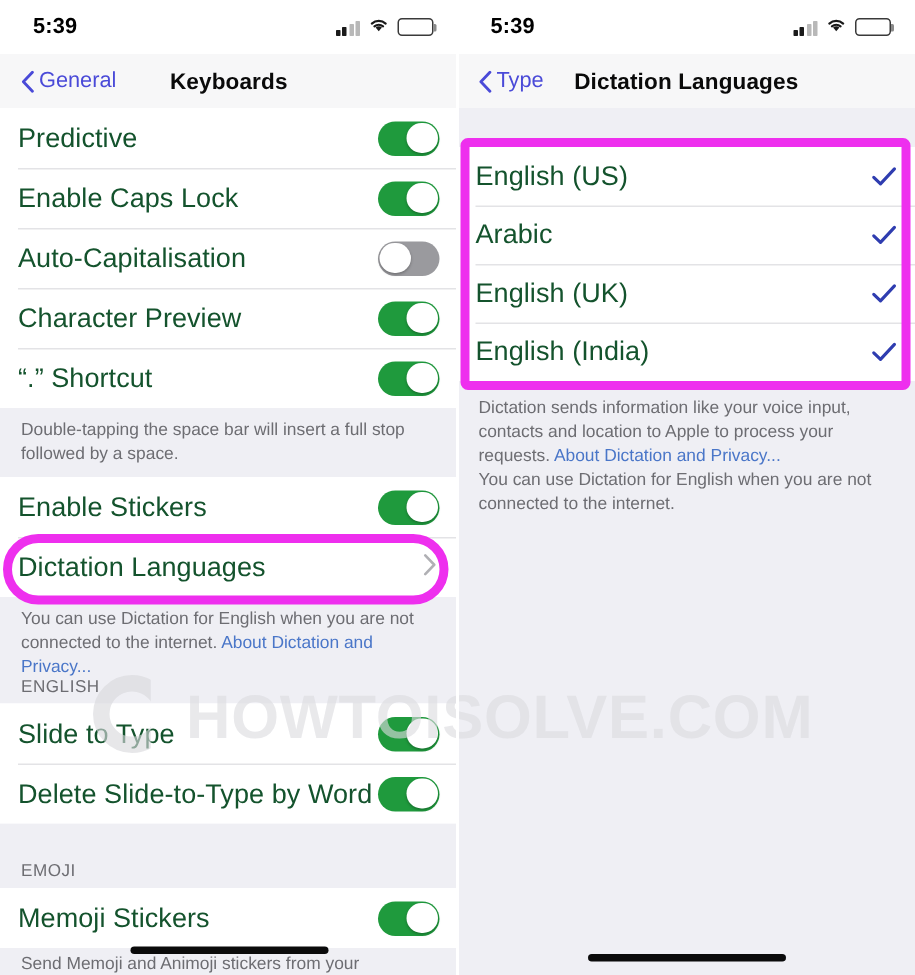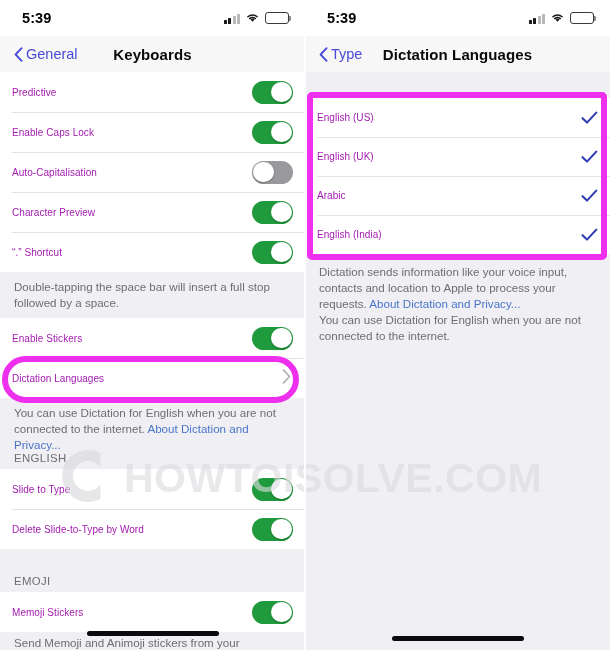--- a/index.html
+++ b/index.html
@@ -138,22 +138,22 @@
   }
   .row + .row::before {
     content: "";
     position: absolute;
     left: 12px; right: 0; top: 0;
     height: 1px;
     background: #e3e3e6;
   }
   .row-label {
     flex: 1;
-    font-size: 10px;
-    color: #a21caf;
+    font-size: 18px;
+    color: #14532d;
     letter-spacing: 0.05px;
   }
 
   
   .toggle {
     width: 41px; height: 23px;
     border-radius: 12px;
     position: relative;
     flex: none;
     cursor: pointer;
@@ -444,29 +444,29 @@
       <div class="group">
         <div class="row" style="height:39px">
           <span class="row-label">English (US)</span>
           <span class="checkmark">
             <svg width="17" height="14" viewBox="0 0 17 14">
                 <path d="M1.5 7.2 6 11.6 15.3 1.6" stroke="#2f3db0" stroke-width="2.1" fill="none" stroke-linecap="round" stroke-linejoin="round"></path>
               </svg>
           </span>
         </div>
         <div class="row" style="height:39px">
-          <span class="row-label">English (UK)</span>
+          <span class="row-label">Arabic</span>
           <span class="checkmark">
             <svg width="17" height="14" viewBox="0 0 17 14">
                 <path d="M1.5 7.2 6 11.6 15.3 1.6" stroke="#2f3db0" stroke-width="2.1" fill="none" stroke-linecap="round" stroke-linejoin="round"></path>
               </svg>
           </span>
         </div>
         <div class="row" style="height:39px">
-          <span class="row-label">Arabic</span>
+          <span class="row-label">English (UK)</span>
           <span class="checkmark">
             <svg width="17" height="14" viewBox="0 0 17 14">
                 <path d="M1.5 7.2 6 11.6 15.3 1.6" stroke="#2f3db0" stroke-width="2.1" fill="none" stroke-linecap="round" stroke-linejoin="round"></path>
               </svg>
           </span>
         </div>
         <div class="row" style="height:39px">
           <span class="row-label">English (India)</span>
           <span class="checkmark">
             <svg width="17" height="14" viewBox="0 0 17 14">

